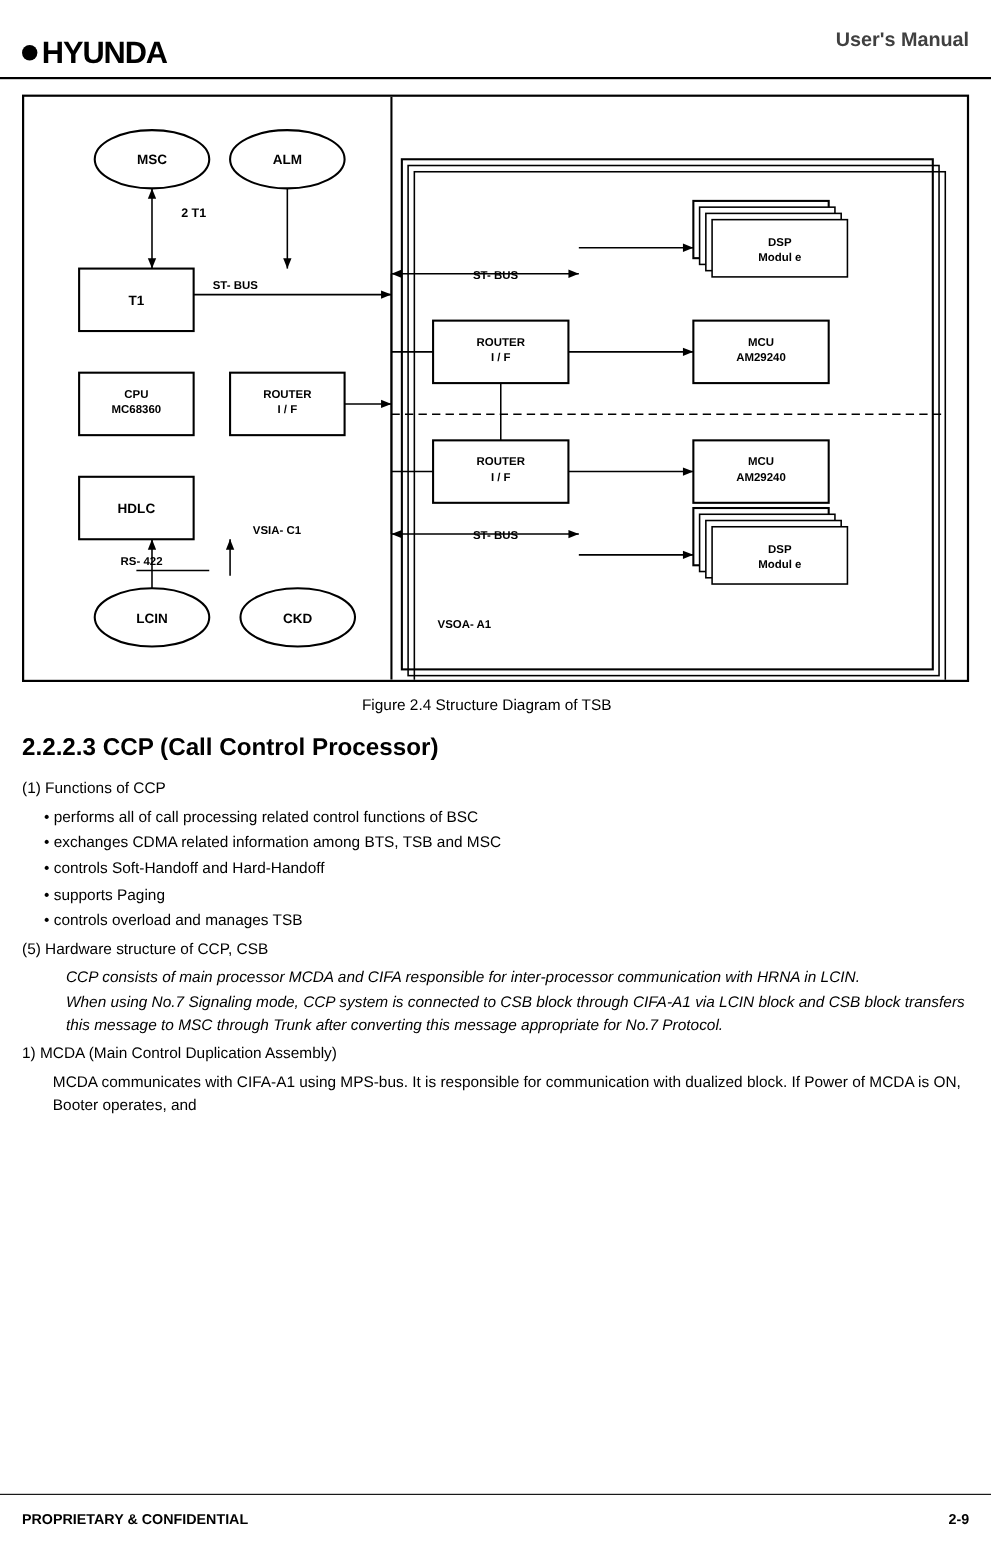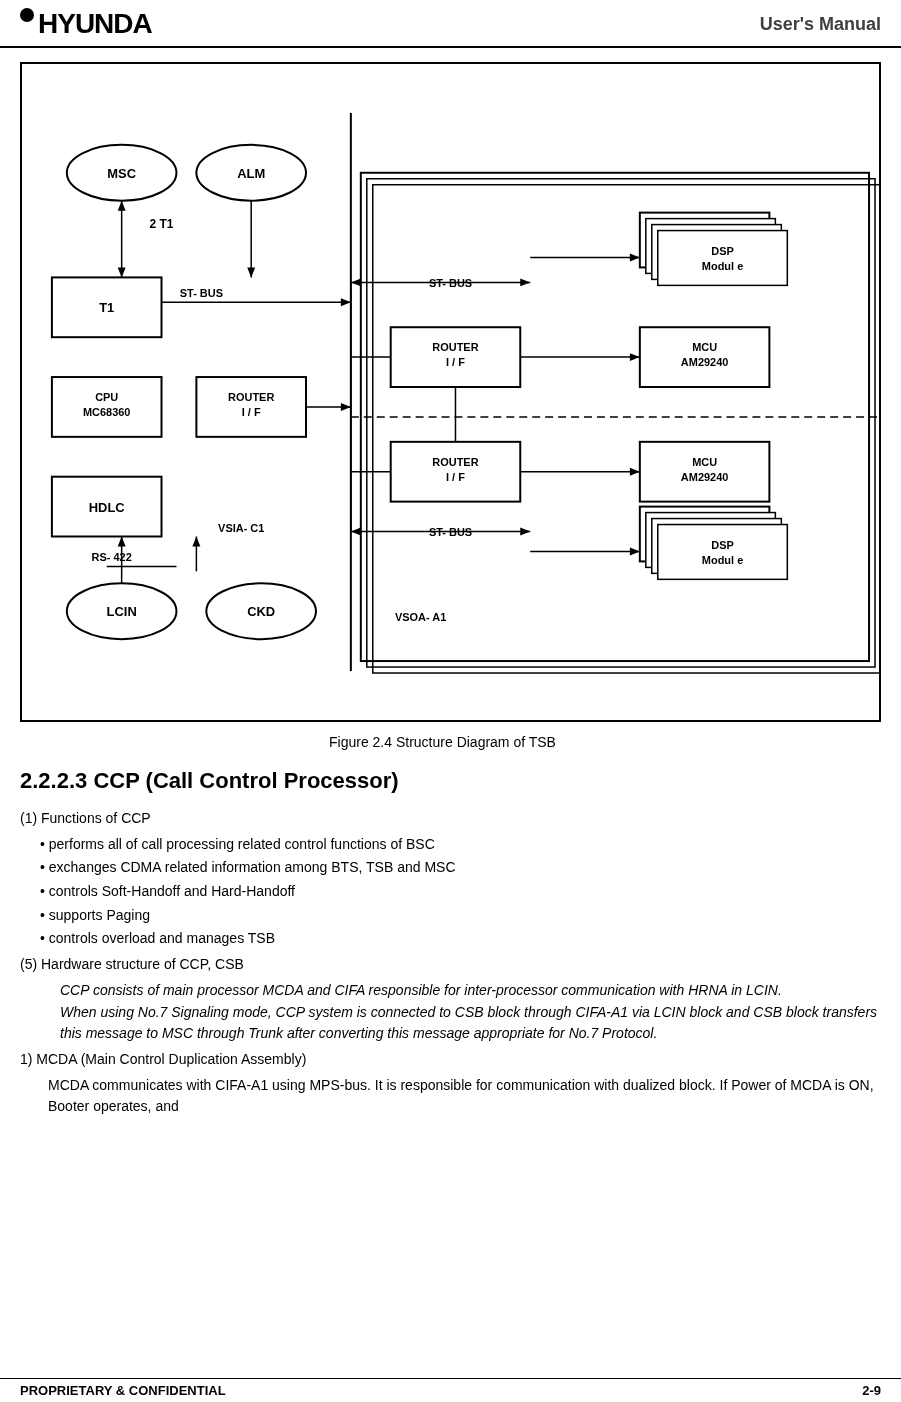--- a/index.html
+++ b/index.html
@@ -15,21 +15,23 @@
     
     .header {
       display: flex;
       justify-content: space-between;
       align-items: center;
       padding: 8px 20px 6px 20px;
       border-bottom: 2px solid #000;
     }
     .logo-area {
       display: flex;
+      align-items: center;
       gap: 4px;
+      margin-top: 24px;
     }
     .logo-dot {
       width: 14px;
       height: 14px;
       background: #000;
       border-radius: 50%;
     }
     .logo-text {
       font-size: 28px;
       font-weight: 900;
@@ -40,21 +42,21 @@
       font-size: 18px;
       font-weight: bold;
       color: #404040;
     }
 
     
     .diagram-container {
       margin: 14px 20px 10px 20px;
       border: 2px solid #000;
       position: relative;
-      height: 660px;
+      height: 534px;
       background: #fff;
     }
 
     
     .figure-caption {
       text-align: center;
       margin: 12px 16px 18px 0;
       font-size: 14px;
     }
 
@@ -99,21 +101,21 @@
     }
 
     
     .footer {
       position: absolute;
       bottom: 0;
       left: 0; right: 0;
       border-top: 1px solid #000;
       display: flex;
       justify-content: space-between;
-      padding: 4px 20px;
+      padding: 14px 20px;
       font-size: 13px;
       font-weight: bold;
     }
 
     
     .diagram-svg {
       width: 100%;
       height: 100%;
     }
   </style>

